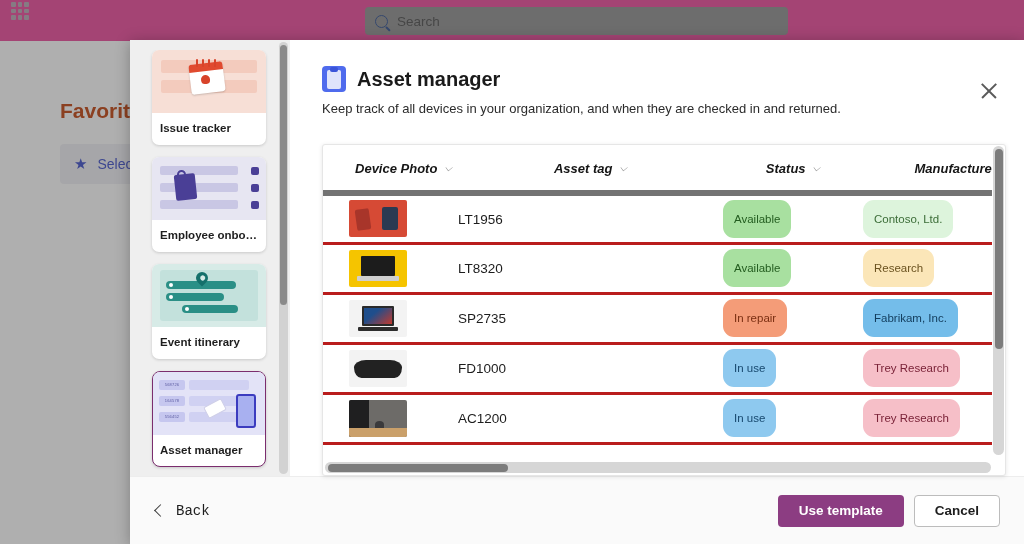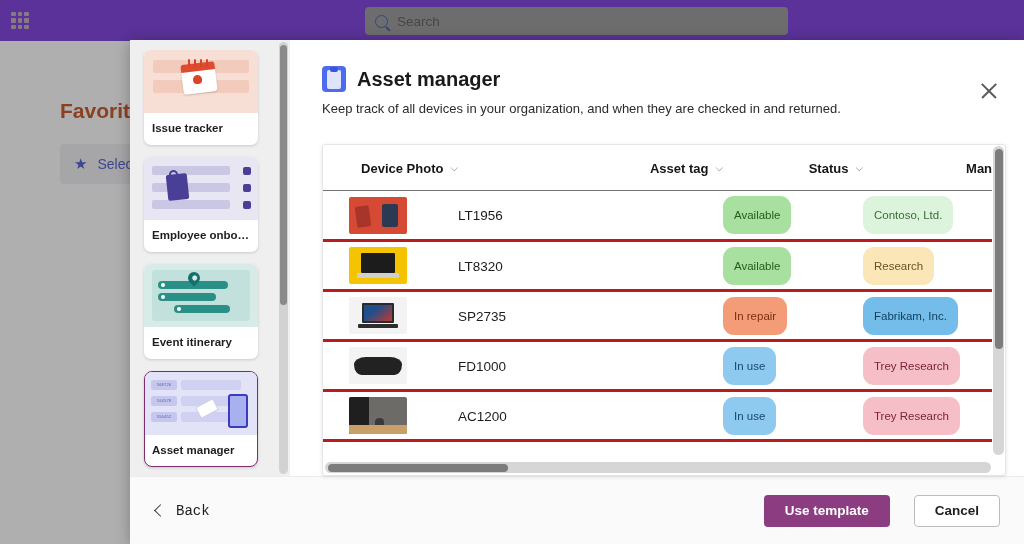--- a/index.html
+++ b/index.html
@@ -8,22 +8,22 @@
     font-family: "Liberation Sans", sans-serif;
     overflow: hidden;
     background: #ffffff;
   }
 
   
   #app-root { position: absolute; inset: 0; background: #ffffff; }
 
   #top-bar {
     position: absolute; top: 0; left: 0; width: 1024px; height: 41px;
-    background: #6d28d9;
-    display: flex; align-items: center;
+    background: #ec4899;
+    display: flex; align-items: flex-start;
   }
   #waffle {
     width: 22px; height: 22px; margin-left: 9px;
     display: grid; grid-template-columns: repeat(3, 1fr); grid-template-rows: repeat(3, 1fr);
     gap: 2px; padding: 2px; cursor: pointer;
   }
   #waffle i { background: #b9a5b4; border-radius: 1px; display: block; }
 
   #search-wrap {
     position: absolute; left: 365px; top: 7px; width: 423px; height: 28px;
@@ -64,21 +64,21 @@
     box-shadow: 0 2px 14px rgba(0,0,0,0.28);
     display: flex; flex-direction: column;
   }
   #modal-body { flex: 1; display: flex; min-height: 0; position: relative; }
 
   
   #rail {
     width: 160px; background: #efefef; position: relative;
     padding: 10px 0 0 0; overflow: hidden;
   }
-  #rail-scroll { width: 160px; height: 100%; padding: 0 14px; overflow: hidden; }
+  #rail-scroll { width: 160px; height: 100%; padding: 0 22px; overflow: hidden; }
   .tcard {
     width: 114px; margin-bottom: 12px; background: #fff;
     border-radius: 7px; box-shadow: 0 1px 3px rgba(0,0,0,0.16);
     overflow: hidden; cursor: pointer;
   }
   .tcard.selected { border: 1.6px solid #7b2d6e; border-radius: 8px; }
   .thumb { height: 63px; position: relative; overflow: hidden; }
   .tname {
     padding: 9px 8px 11px 8px; font-size: 11.5px; font-weight: bold; color: #1e1e1e;
     white-space: nowrap; overflow: hidden;
@@ -178,22 +178,22 @@
   
   #tbl-card {
     position: absolute; left: 32px; top: 104px; right: 18px; bottom: 0;
     background: #fff; border: 1px solid #e6e6e6; border-radius: 3px;
     box-shadow: 0 1px 4px rgba(0,0,0,0.10);
     overflow: hidden;
   }
   #tbl-inner { position: absolute; left: 0; top: 0; right: 13px; bottom: 19px; overflow: hidden; }
   table { border-collapse: collapse; width: 740px; table-layout: fixed; }
   th {
-    text-align: right; font-size: 13px; font-weight: bold; color: #161616;
-    padding: 16px 0 14px 0; border-bottom: 1px solid #737373; white-space: nowrap;
+    text-align: center; font-size: 13px; font-weight: bold; color: #161616;
+    padding: 16px 0 14px 0; border-bottom: 6px solid #737373; white-space: nowrap; font-style: italic;
   }
   th .chev { display: inline-block; margin-left: 7px; color: #8a8a8a; font-weight: normal; font-size: 10px; vertical-align: 2px; }
   td { padding: 0; border-bottom: 3px solid #b91c1c; height: 50px; vertical-align: middle; }
   .col-photo { width: 135px; padding-left: 26px; }
   .col-tag   { width: 265px; }
   .col-stat  { width: 140px; }
   .col-man   { width: 200px; }
 
   .dev-img { width: 58px; height: 37px; border-radius: 2px; overflow: hidden; position: relative; background: #f2f2f2; }
   .asset-txt { font-size: 13.5px; color: #1d1d1d; }
@@ -227,21 +227,21 @@
   #footer {
     height: 68px; background: #fafafa; border-top: 1px solid #ededed;
     display: flex; align-items: center; padding: 0 24px 0 26px; flex: none;
   }
   #back-btn { display: flex; align-items: center; gap: 11px; cursor: pointer; font-family: Liberation Mono, monospace; }
   #back-btn .chev-l {
     width: 9px; height: 9px; border-left: 1.6px solid #3a3a3a; border-bottom: 1.6px solid #3a3a3a;
     transform: rotate(45deg); display: block;
   }
   #back-btn .lbl { font-size: 14px; color: #1d1d1d; }
-  #foot-right { margin-left: auto; display: flex; gap: 24px; }
+  #foot-right { margin-left: auto; display: flex; gap: 10px; }
   .btn { height: 32px; padding: 0 20px; border-radius: 4px; font-size: 13.5px; font-weight: bold;
          display: flex; align-items: center; justify-content: center; cursor: pointer; border: 1px solid transparent; }
   #use-tpl { background: #8c3d82; color: #fff; }
   #cancel-btn { background: #fff; color: #1d1d1d; border: 1px solid #bcbcbc; }
 </style>
 </head>
 <body>
 
 <div id="app-root">
 

